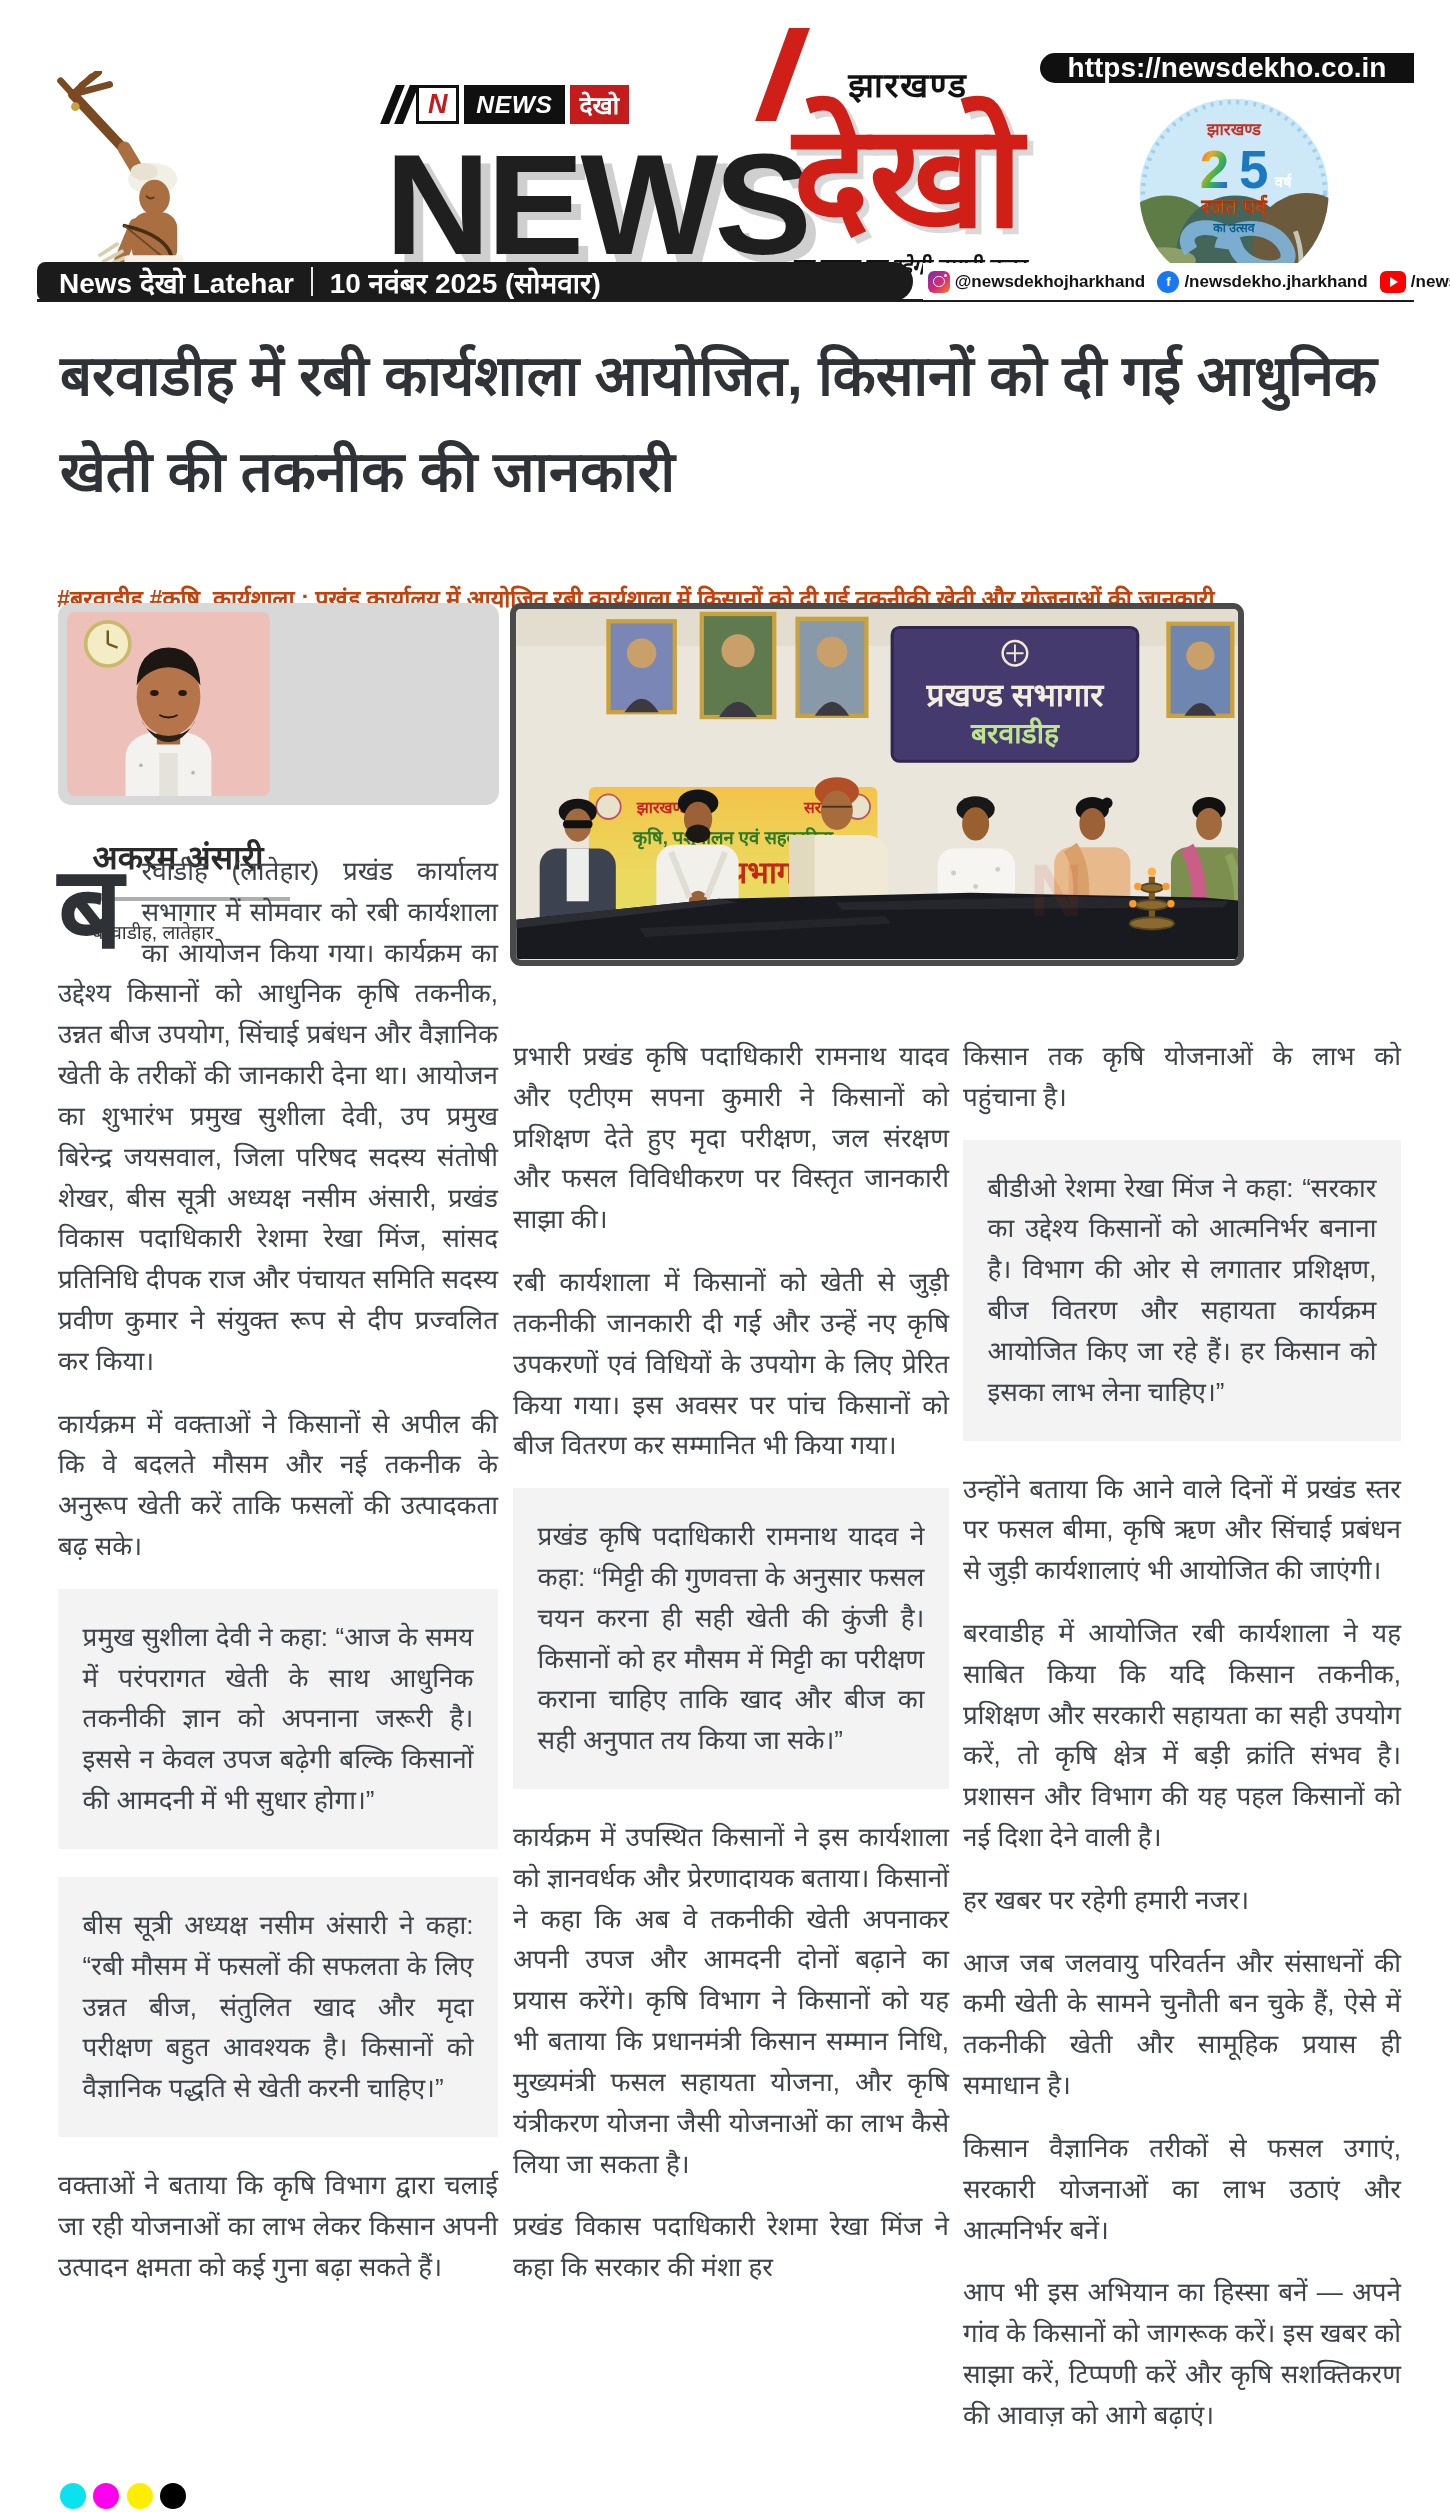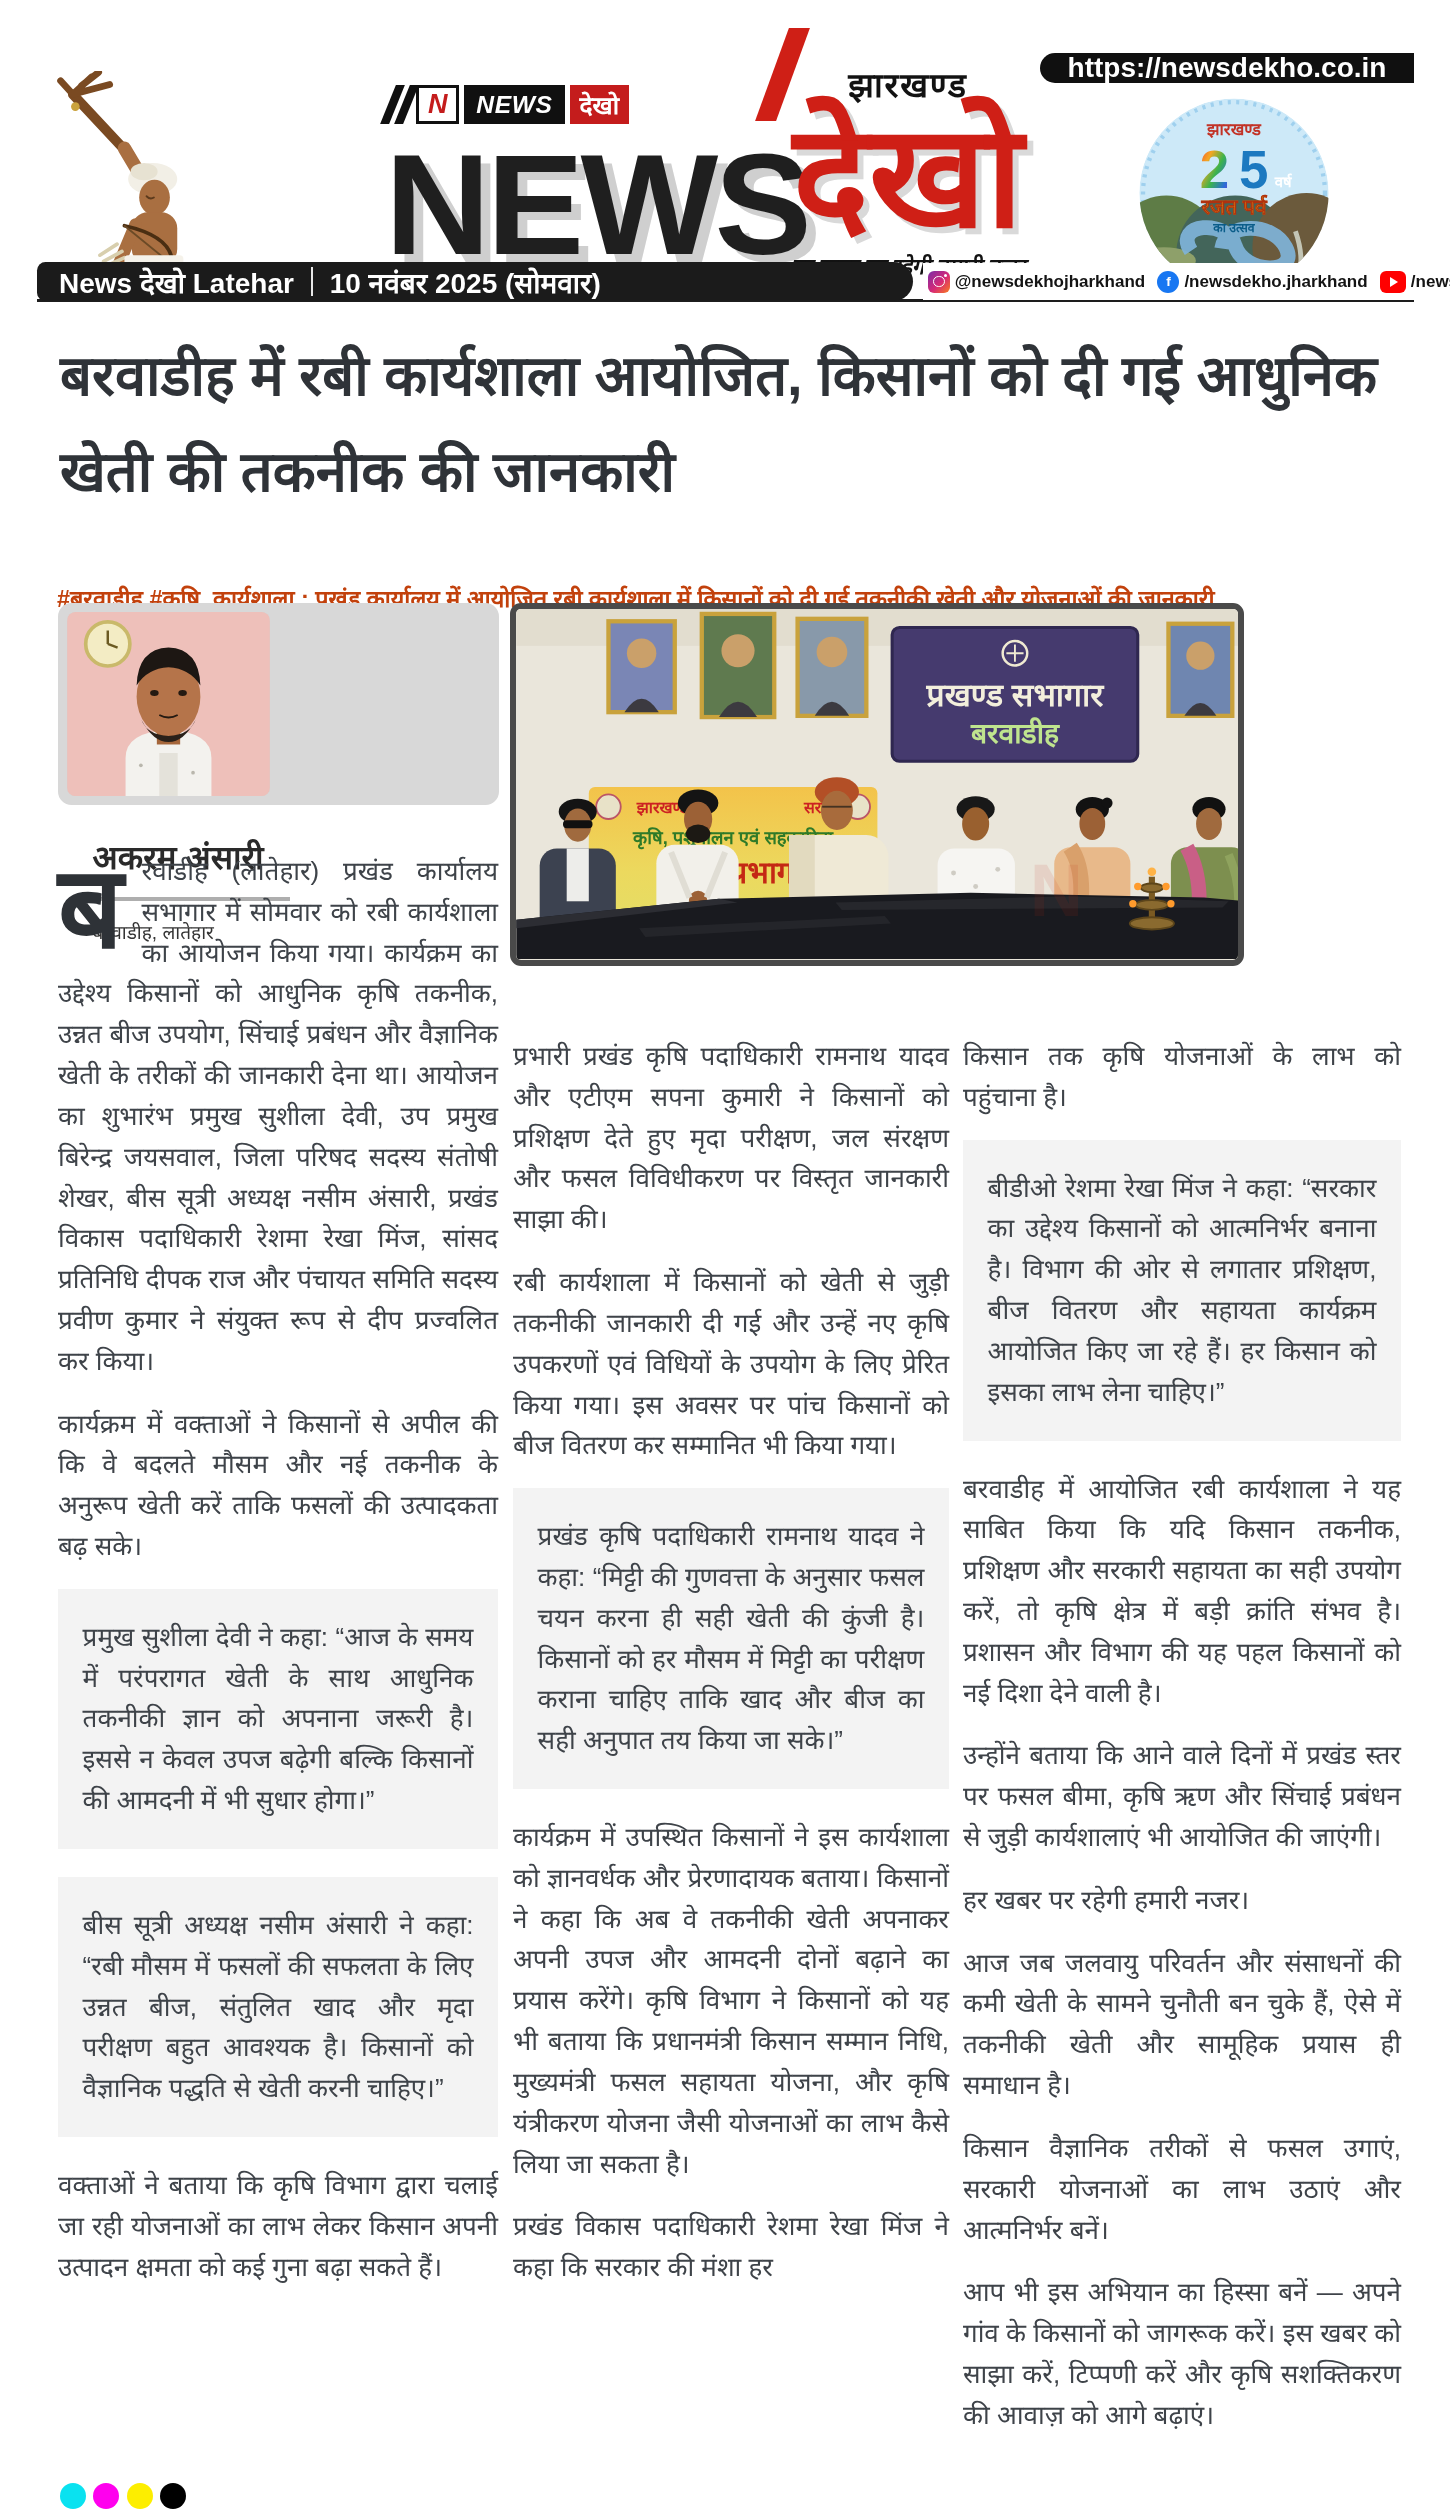--- a/index.html
+++ b/index.html
@@ -349,22 +349,22 @@
     <p class="para">प्रभारी प्रखंड कृषि पदाधिकारी रामनाथ यादव और एटीएम सपना कुमारी ने किसानों को प्रशिक्षण देते हुए मृदा परीक्षण, जल संरक्षण और फसल विविधीकरण पर विस्तृत जानकारी साझा की।</p>
     <p class="para">रबी कार्यशाला में किसानों को खेती से जुड़ी तकनीकी जानकारी दी गई और उन्हें नए कृषि उपकरणों एवं विधियों के उपयोग के लिए प्रेरित किया गया। इस अवसर पर पांच किसानों को बीज वितरण कर सम्मानित भी किया गया।</p>
     <div class="quote">प्रखंड कृषि पदाधिकारी रामनाथ यादव ने कहा: “मिट्टी की गुणवत्ता के अनुसार फसल चयन करना ही सही खेती की कुंजी है। किसानों को हर मौसम में मिट्टी का परीक्षण कराना चाहिए ताकि खाद और बीज का सही अनुपात तय किया जा सके।”</div>
     <p class="para">कार्यक्रम में उपस्थित किसानों ने इस कार्यशाला को ज्ञानवर्धक और प्रेरणादायक बताया। किसानों ने कहा कि अब वे तकनीकी खेती अपनाकर अपनी उपज और आमदनी दोनों बढ़ाने का प्रयास करेंगे। कृषि विभाग ने किसानों को यह भी बताया कि प्रधानमंत्री किसान सम्मान निधि, मुख्यमंत्री फसल सहायता योजना, और कृषि यंत्रीकरण योजना जैसी योजनाओं का लाभ कैसे लिया जा सकता है।</p>
     <p class="para">प्रखंड विकास पदाधिकारी रेशमा रेखा मिंज ने कहा कि सरकार की मंशा हर</p>
   </div>
 
   <div class="col" id="col3">
     <p class="para">किसान तक कृषि योजनाओं के लाभ को पहुंचाना है।</p>
     <div class="quote">बीडीओ रेशमा रेखा मिंज ने कहा: “सरकार का उद्देश्य किसानों को आत्मनिर्भर बनाना है। विभाग की ओर से लगातार प्रशिक्षण, बीज वितरण और सहायता कार्यक्रम आयोजित किए जा रहे हैं। हर किसान को इसका लाभ लेना चाहिए।”</div>
+    <p class="para">उन्होंने बताया कि आने वाले दिनों में प्रखंड स्तर पर फसल बीमा, कृषि ऋण और सिंचाई प्रबंधन से जुड़ी कार्यशालाएं भी आयोजित की जाएंगी।</p>
     <p class="para">बरवाडीह में आयोजित रबी कार्यशाला ने यह साबित किया कि यदि किसान तकनीक, प्रशिक्षण और सरकारी सहायता का सही उपयोग करें, तो कृषि क्षेत्र में बड़ी क्रांति संभव है। प्रशासन और विभाग की यह पहल किसानों को नई दिशा देने वाली है।</p>
-    <p class="para">उन्होंने बताया कि आने वाले दिनों में प्रखंड स्तर पर फसल बीमा, कृषि ऋण और सिंचाई प्रबंधन से जुड़ी कार्यशालाएं भी आयोजित की जाएंगी।</p>
     <p class="para">हर खबर पर रहेगी हमारी नजर।</p>
     <p class="para">आज जब जलवायु परिवर्तन और संसाधनों की कमी खेती के सामने चुनौती बन चुके हैं, ऐसे में तकनीकी खेती और सामूहिक प्रयास ही समाधान है।</p>
     <p class="para">किसान वैज्ञानिक तरीकों से फसल उगाएं, सरकारी योजनाओं का लाभ उठाएं और आत्मनिर्भर बनें।</p>
     <p class="para">आप भी इस अभियान का हिस्सा बनें — अपने गांव के किसानों को जागरूक करें। इस खबर को साझा करें, टिप्पणी करें और कृषि सशक्तिकरण की आवाज़ को आगे बढ़ाएं।</p>
   </div>
 
   <div class="dots">
     <div class="dot" style="background:#0ae2f0;"></div>
     <div class="dot" style="background:#ff00ee;"></div>
     <div class="dot" style="background:#fdee00;"></div>

